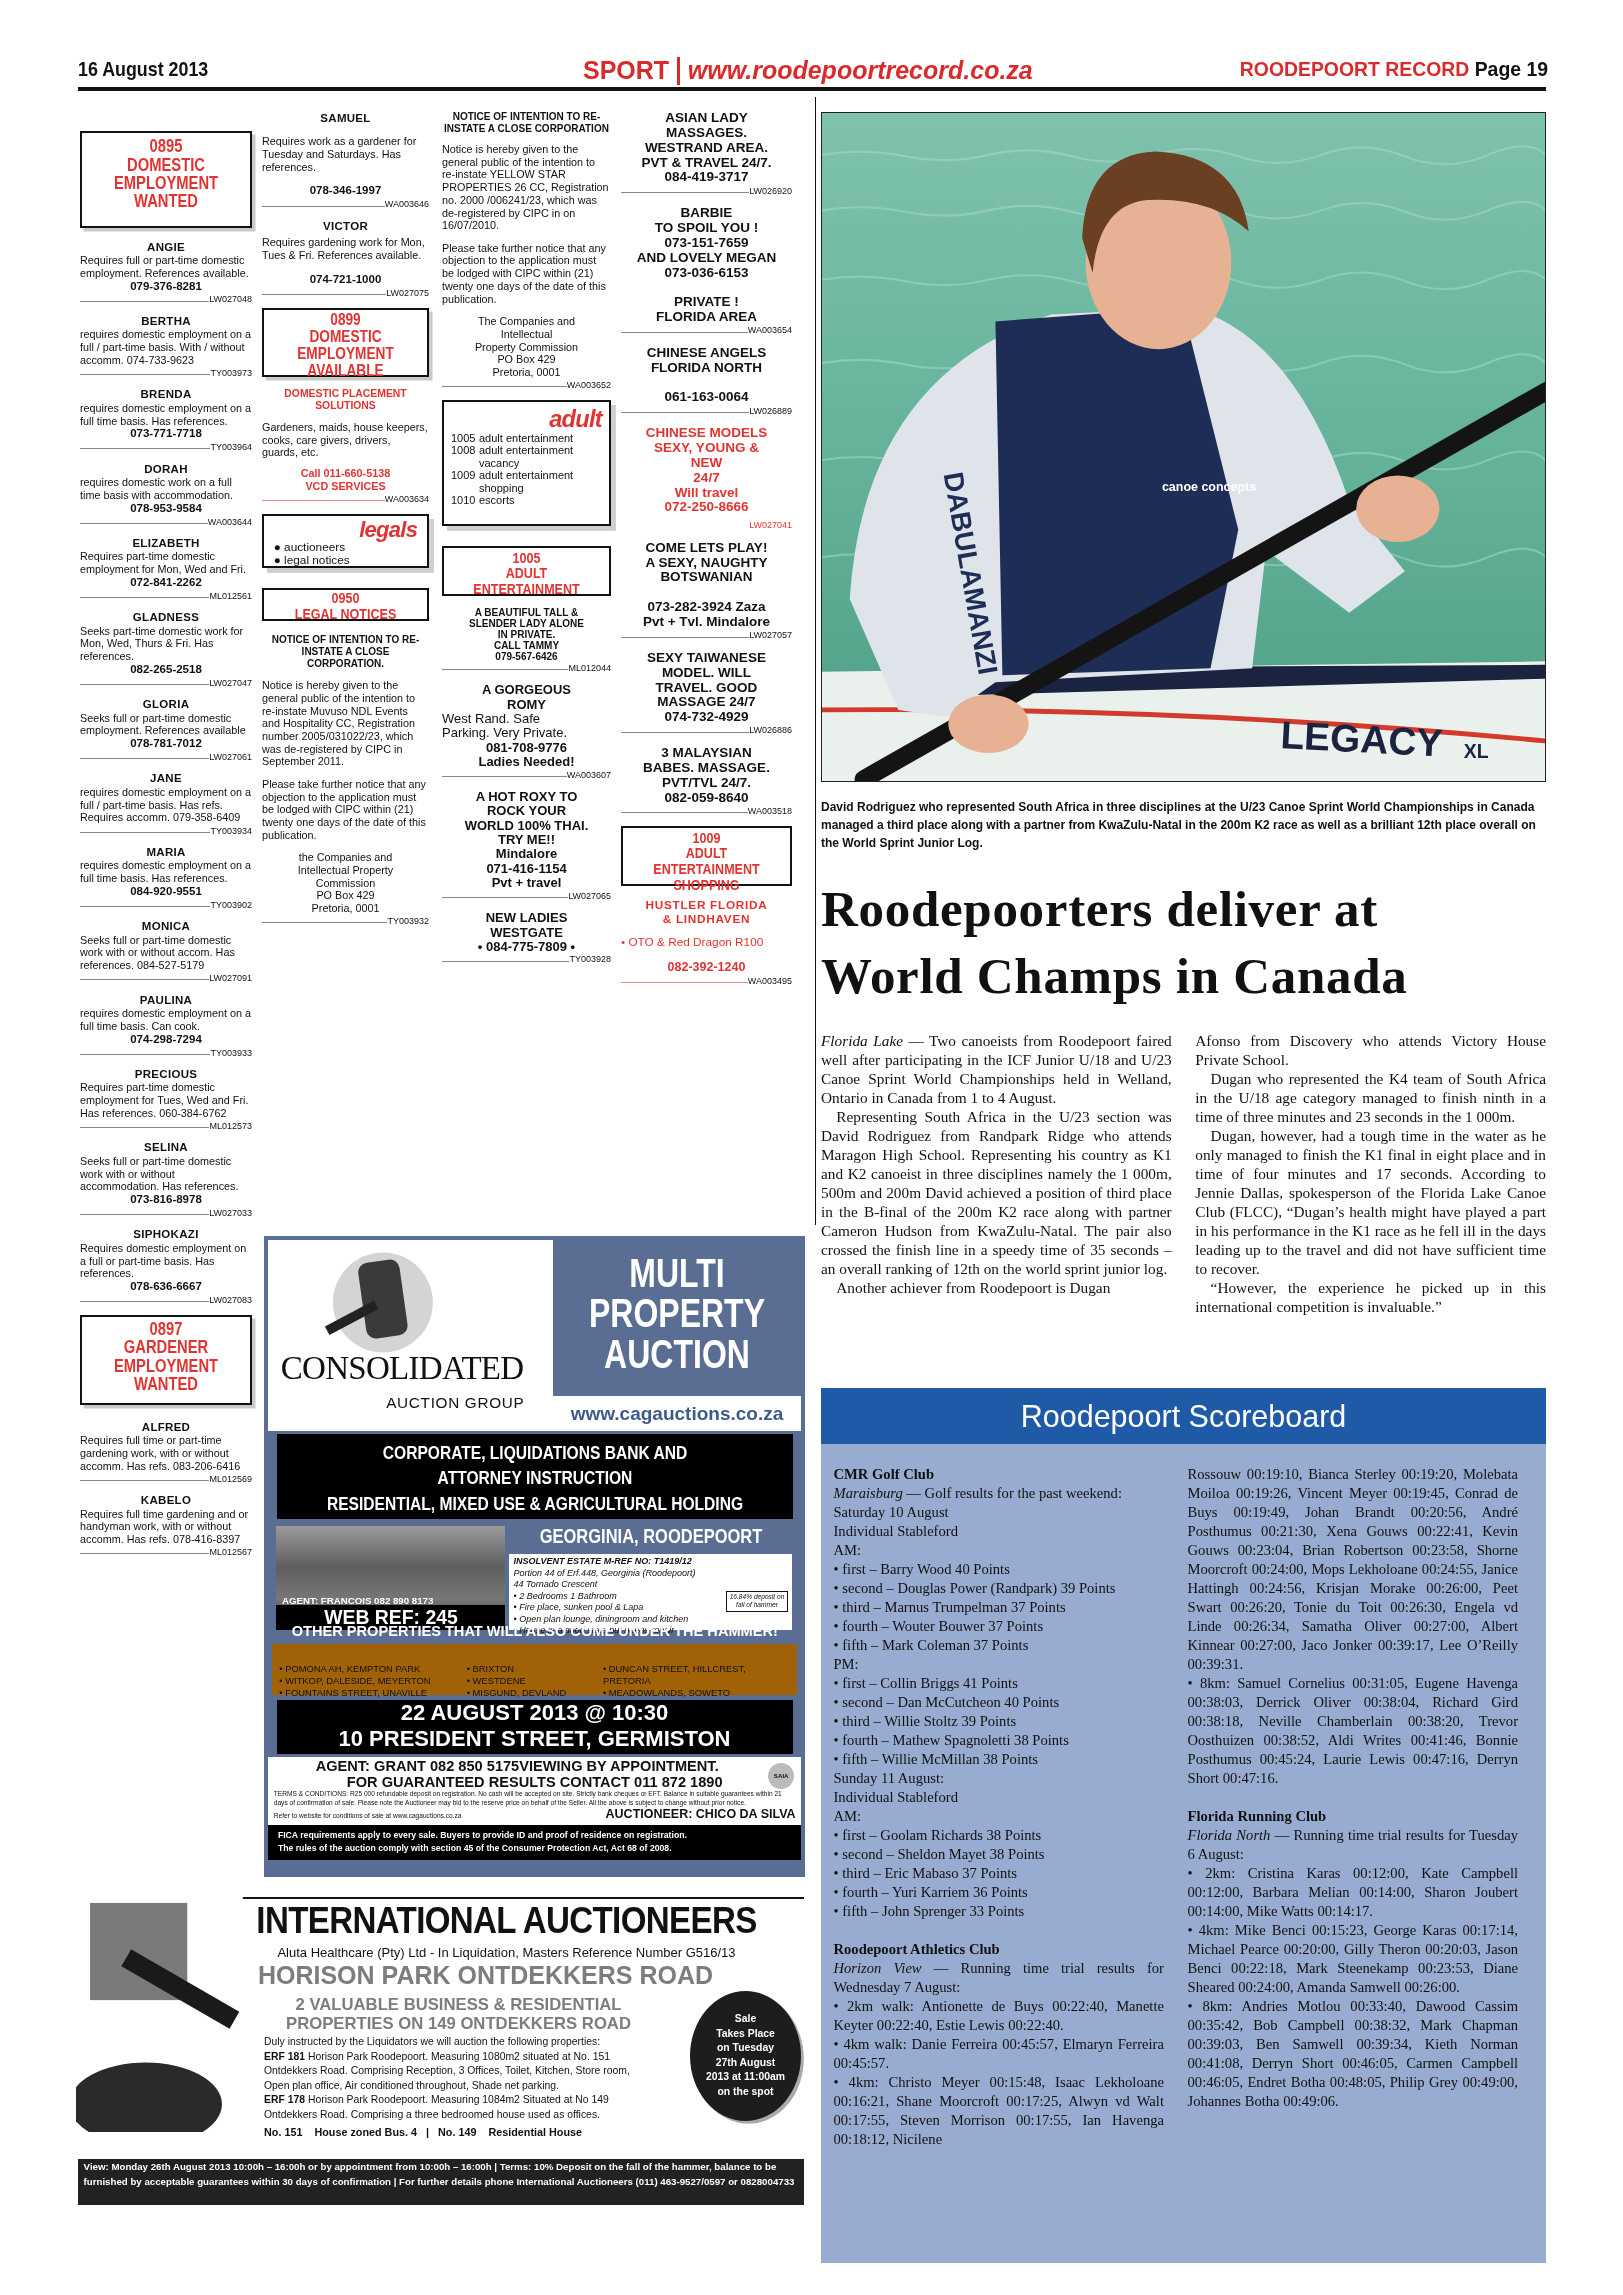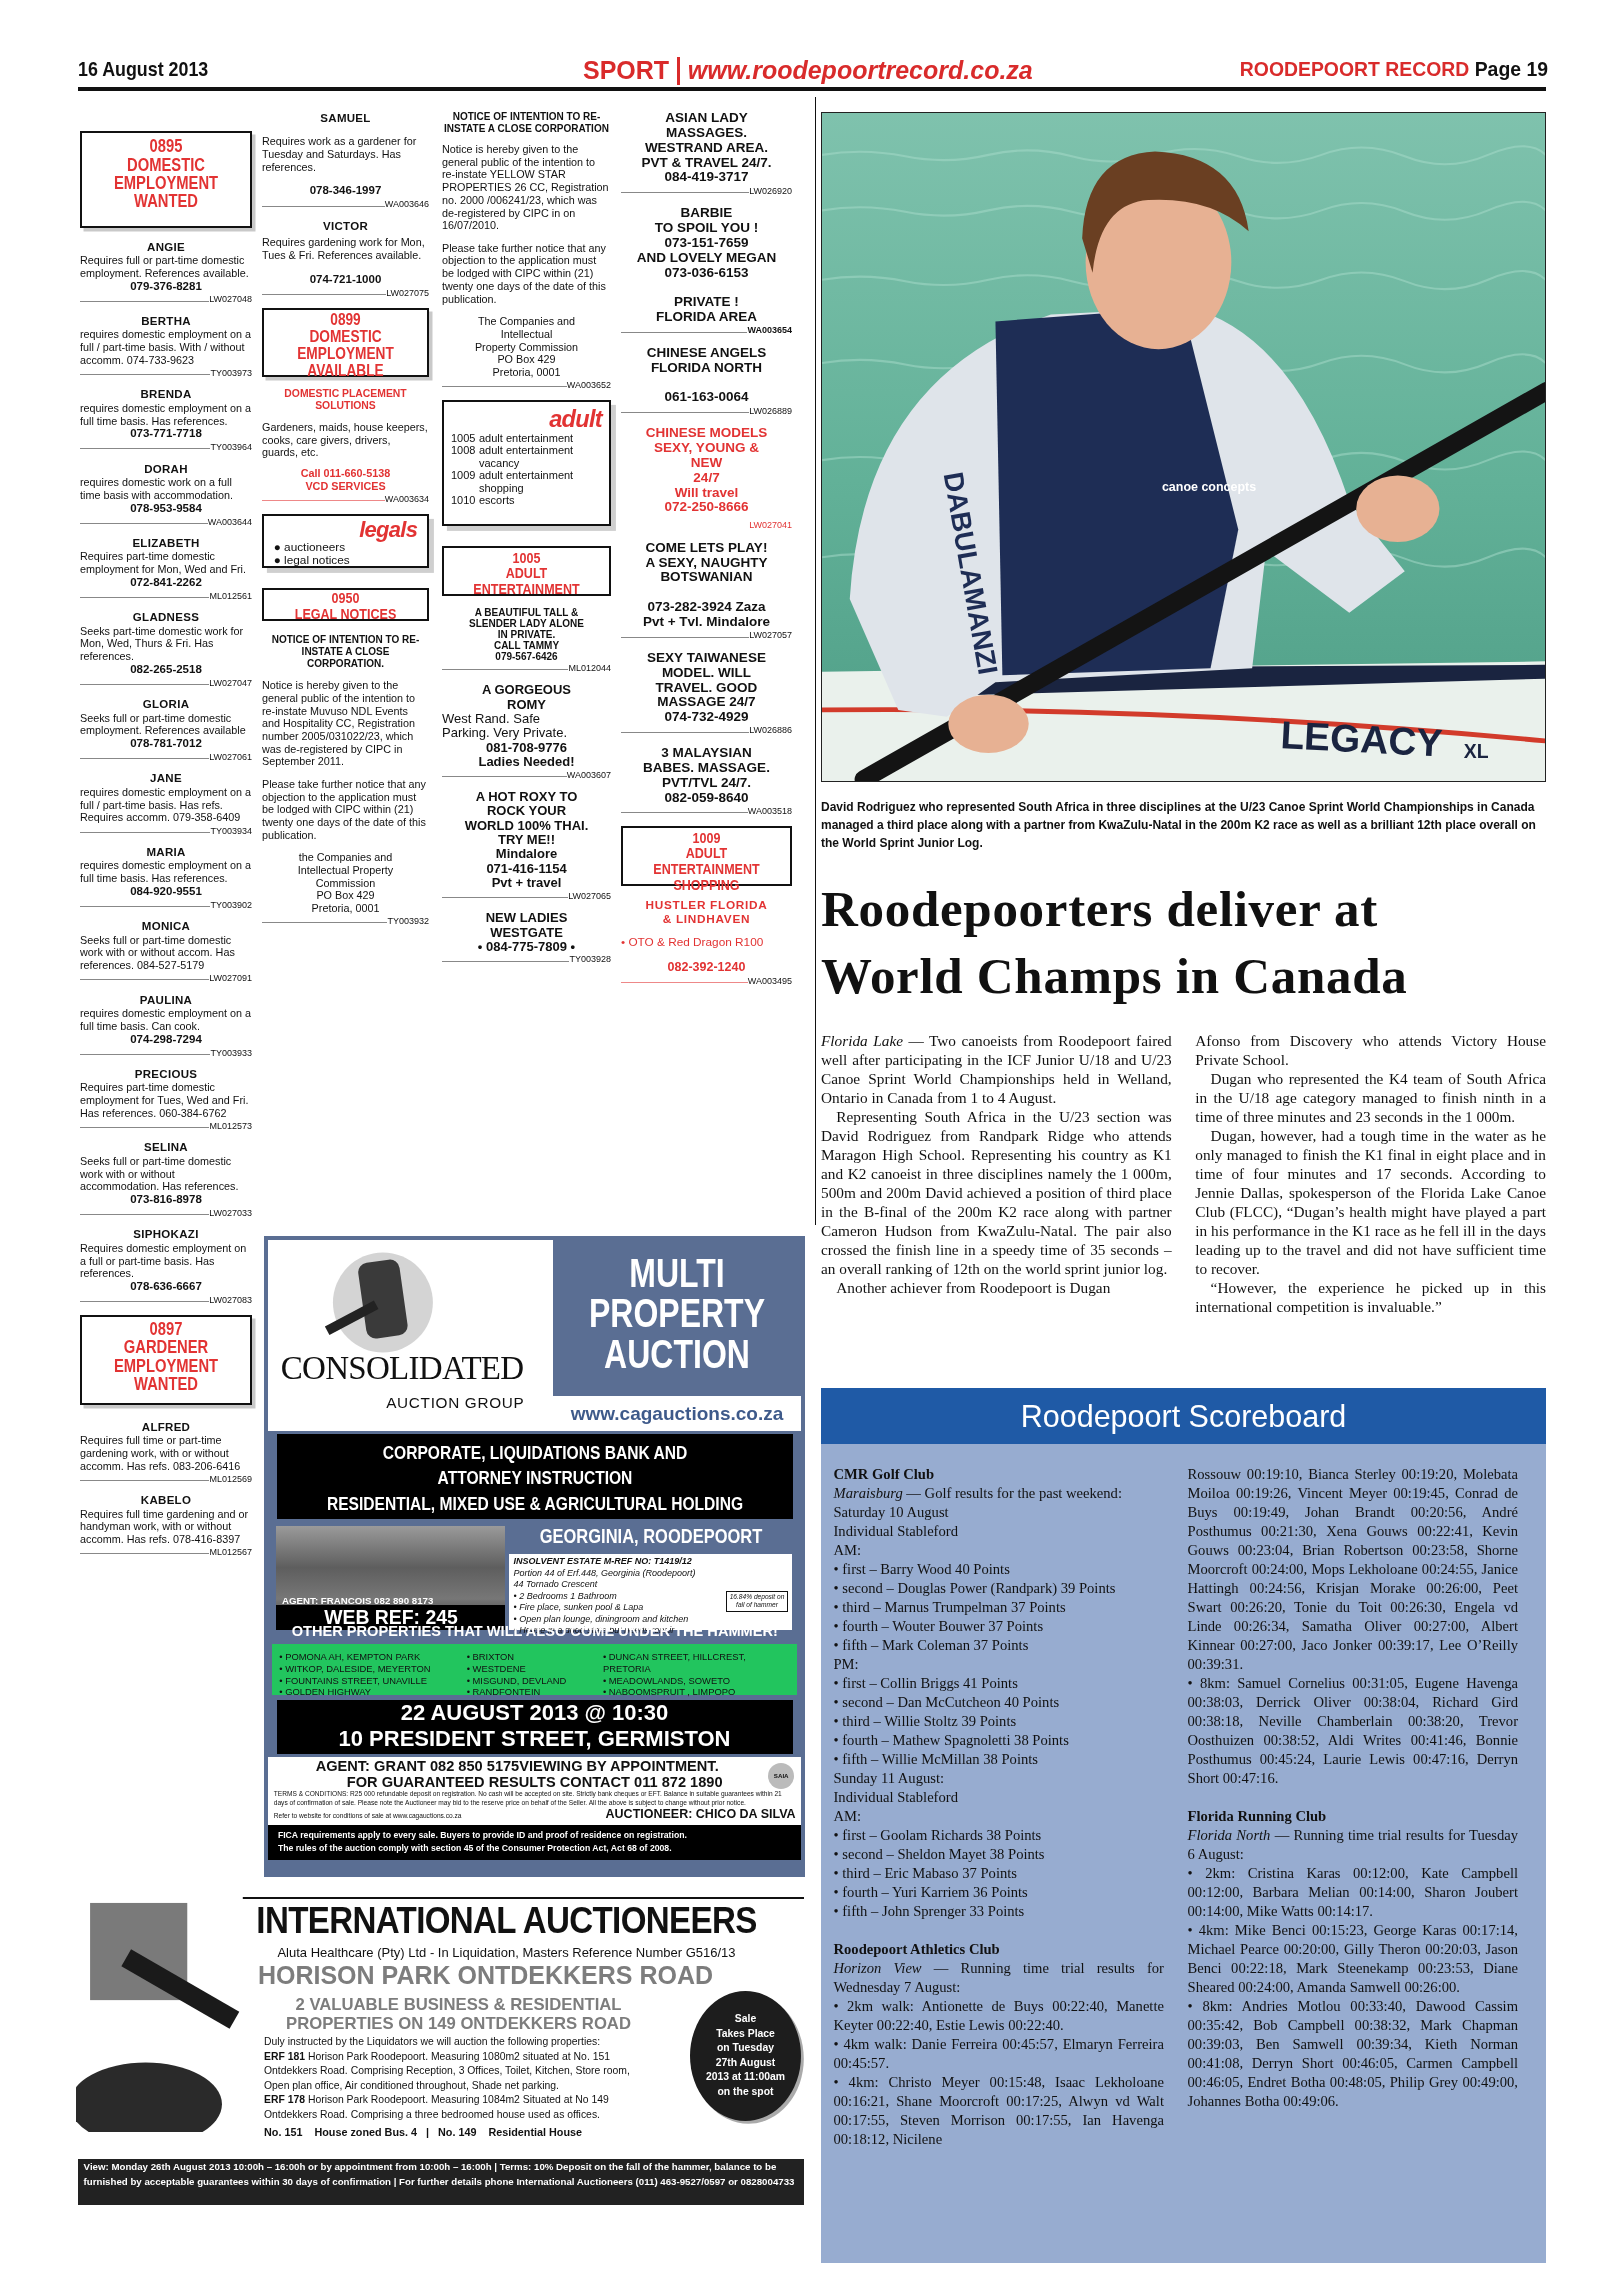--- a/index.html
+++ b/index.html
@@ -389,21 +389,21 @@
       </div>
       <div class="ctr b" style="font-size: 13.5px; line-height: 1.1;">
         <div>BARBIE</div>
         <div>TO SPOIL YOU !</div>
         <div>073-151-7659</div>
         <div>AND LOVELY MEGAN</div>
         <div>073-036-6153</div>
         <div>&nbsp;</div>
         <div>PRIVATE !</div>
         <div>FLORIDA AREA</div>
-        <div class="ref" style="font-weight: bold;">
+        <div class="ref" style="font-weight: normal;">
           <span class="ln"></span>
           <span>WA003654</span>
         </div>
       </div>
       <div class="ctr b" style="font-size: 13.5px; line-height: 1.1;">
         <div>CHINESE ANGELS</div>
         <div>FLORIDA NORTH</div>
         <div>&nbsp;</div>
         <div>061-163-0064</div>
         <div class="ref" style="font-weight: normal;">
@@ -515,21 +515,21 @@
           <div>fall of hammer</div>
         </div>
     </div>
   </div>
   <div style="position:absolute; left:8.3px; top:400px; width:525px; height:26px; background:#5a6e93;">
   </div>
 </div>
 
 <div class="abs" style="left:264px; top:1633px; width:541px; height:244px; background:#5a6e93;">
   <div style="position:absolute; left:8.3px; top:-14px; width:525px; height:25px; color:#fff; font-weight:bold; font-size:14.6px; text-align:center; line-height:25px;">OTHER PROPERTIES THAT WILL ALSO COME UNDER THE HAMMER!</div>
-  <div style="position:absolute; left:8.3px; top:11px; width:525px; height:51px; background:#22c55e; display:flex; font-size:9.4px; line-height:11.8px; padding:7px 7px;">
+  <div style="position:absolute; left:8.3px; top:11px; width:525px; height:51px; background:#a16207; display:flex; font-size:9.4px; line-height:11.8px; padding:19px 7px;">
     <div id="cag-other-0" style="flex:1.1;">
         <div>• POMONA AH, KEMPTON PARK</div>
         <div>• WITKOP, DALESIDE, MEYERTON</div>
         <div>• FOUNTAINS STREET, UNAVILLE</div>
         <div>• GOLDEN HIGHWAY</div>
       </div>
     <div id="cag-other-1" style="flex:0.8;">
         <div>• BRIXTON</div>
         <div>• WESTDENE</div>
         <div>• MISGUND, DEVLAND</div>

